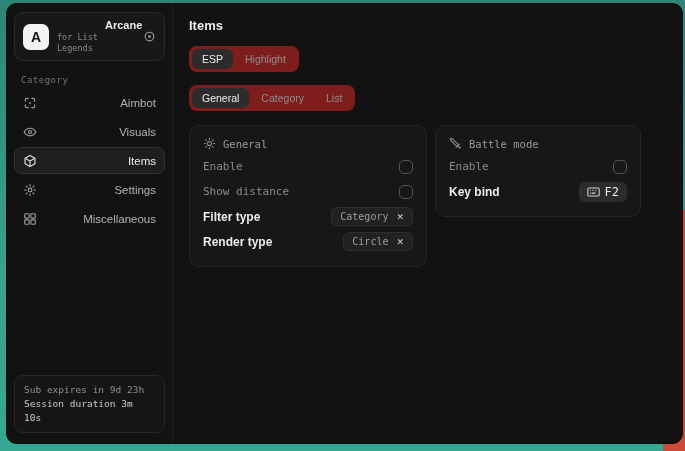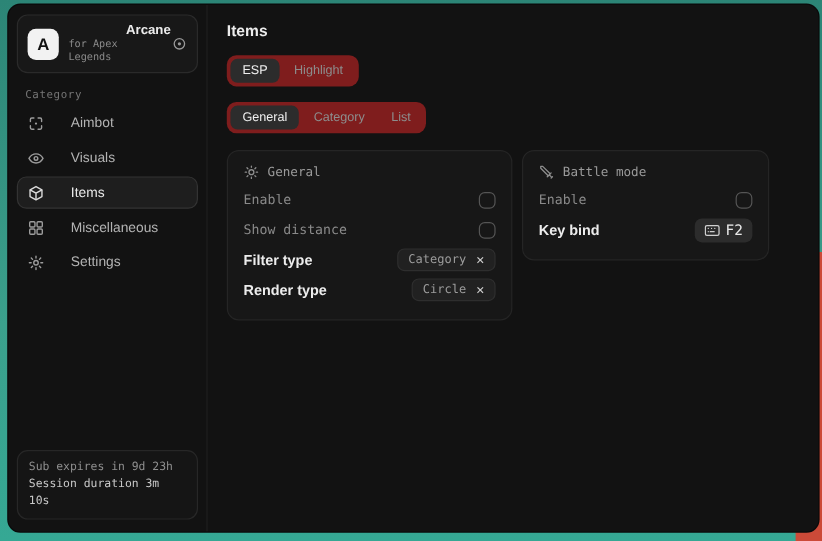--- a/index.html
+++ b/index.html
@@ -40,23 +40,23 @@
   .app-names { flex:1; min-width:0; }
   .app-name { color:#ececec; font-size:11px; font-weight:bold; line-height:13px;margin-left:48px; }
   .app-sub { color:#8a8a8a; font-size:8.5px; font-family:"DejaVu Sans Mono", monospace; line-height:11px; }
   .hdr-icon { color:#9a9a9a; display:flex; }
   .cat-label {
     color:#757575; font-size:9px; font-family:"DejaVu Sans Mono", monospace;
     margin:14px 0 4px 7px; letter-spacing:.5px;
   }
   .nav { display:flex; flex-direction:column; gap:2px; }
   .nav-item {
-    display:flex; align-items:center; gap:22px; height:27px;
+    display:flex; align-items:center; gap:3px; height:27px;
     padding:0 8px; border-radius:8px; border:1px solid transparent;
-    color:#b3b3b3; font-size:11.5px; cursor:default;
+    color:#b3b3b3; font-size:11.5px; cursor:default;justify-content:space-between;
   }
   .nav-item .nico { display:flex; color:#9c9c9c; }
   .nav-item.sel { background:#1e1e1e; border-color:#333; color:#eaeaea; }
   .nav-item.sel .nico { color:#dcdcdc; }
   .side-spacer { flex:1; }
   .sub-box {
     border:1px solid #272727; background:#151515; border-radius:9px;
     padding:7px 9px; font-family:"DejaVu Sans Mono", monospace;
   }
   .sub-line1 { color:#8f8f8f; font-size:9.5px; line-height:14px; }
@@ -119,21 +119,21 @@
 <div class="bg-red"></div>
 <div class="bg-red-corner"></div>
 
 <div class="window">
 
   <div class="sidebar">
     <div class="side-header">
       <div class="logo">A</div>
       <div class="app-names">
         <div class="app-name">Arcane</div>
-        <div class="app-sub">for Apex Legends</div>
+        <div class="app-sub">for List Legends</div>
       </div>
       <span class="hdr-icon">
         <svg width="13" height="13" viewBox="0 0 24 24" fill="none" stroke="currentColor" stroke-width="2" stroke-linecap="round">
           <circle cx="12" cy="12" r="8"></circle>
             <circle cx="12" cy="12" r="2.5" fill="currentColor" stroke="none"></circle>
         </svg>
       </span>
     </div>
 
     <div class="cat-label">Category</div>
@@ -161,37 +161,37 @@
         <span class="nico">
           <svg width="14" height="14" viewBox="0 0 24 24" fill="none" stroke="currentColor" stroke-width="2" stroke-linejoin="round">
             <path d="M12 2.5l8.5 4.7v9.6L12 21.5l-8.5-4.7V7.2z"></path>
             <path d="M3.5 7.2L12 12l8.5-4.8M12 12v9.5"></path>
           </svg>
         </span>
         <span>Items</span>
       </div>
       <div class="nav-item">
         <span class="nico">
+          <svg width="14" height="14" viewBox="0 0 24 24" fill="none" stroke="currentColor" stroke-width="2" stroke-linecap="round">
+            <circle cx="12" cy="12" r="3.2"></circle>
+            <path d="M12 2.5v2.6M12 18.9v2.6M2.5 12h2.6M18.9 12h2.6M5.3 5.3l1.8 1.8M16.9 16.9l1.8 1.8M18.7 5.3l-1.8 1.8M7.1 16.9l-1.8 1.8"></path>
+          </svg>
+        </span>
+        <span>Settings</span>
+      </div>
+      <div class="nav-item">
+        <span class="nico">
           <svg width="14" height="14" viewBox="0 0 24 24" fill="none" stroke="currentColor" stroke-width="2">
             <rect x="3" y="3" width="7.5" height="7.5" rx="1.5"></rect>
               <rect x="13.5" y="3" width="7.5" height="7.5" rx="1.5"></rect>
             <rect x="3" y="13.5" width="7.5" height="7.5" rx="1.5"></rect>
               <rect x="13.5" y="13.5" width="7.5" height="7.5" rx="1.5"></rect>
           </svg>
         </span>
         <span>Miscellaneous</span>
-      </div>
-      <div class="nav-item">
-        <span class="nico">
-          <svg width="14" height="14" viewBox="0 0 24 24" fill="none" stroke="currentColor" stroke-width="2" stroke-linecap="round">
-            <circle cx="12" cy="12" r="3.2"></circle>
-            <path d="M12 2.5v2.6M12 18.9v2.6M2.5 12h2.6M18.9 12h2.6M5.3 5.3l1.8 1.8M16.9 16.9l1.8 1.8M18.7 5.3l-1.8 1.8M7.1 16.9l-1.8 1.8"></path>
-          </svg>
-        </span>
-        <span>Settings</span>
       </div>
     </div>
 
     <div class="side-spacer"></div>
 
     <div class="sub-box">
       <div class="sub-line1">Sub expires in 9d 23h</div>
       <div class="sub-line2">Session duration 3m 10s</div>
     </div>
   </div>

